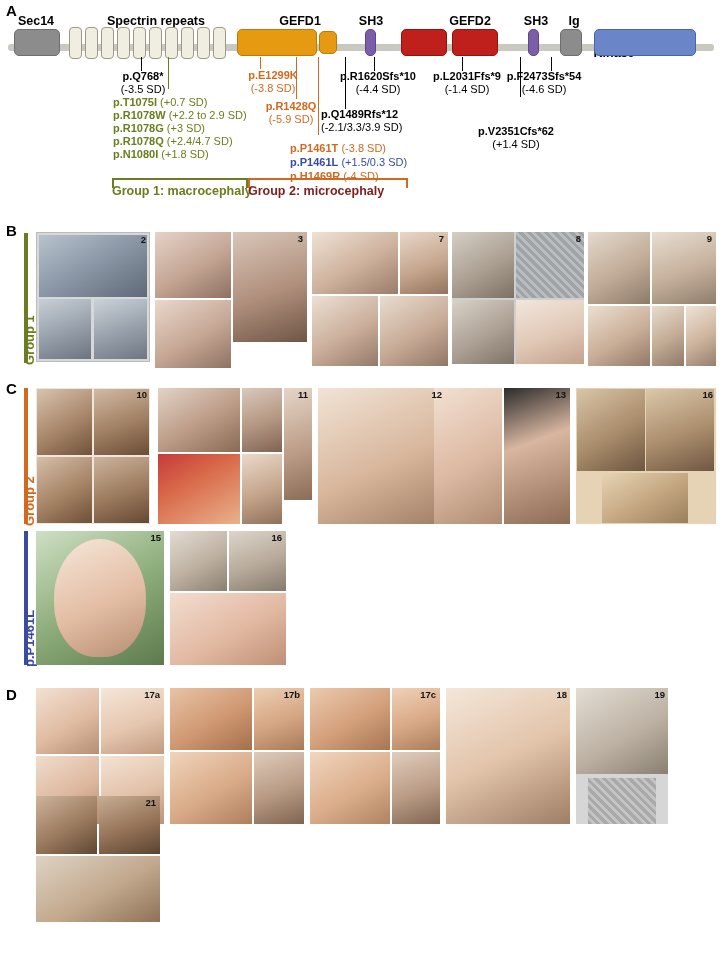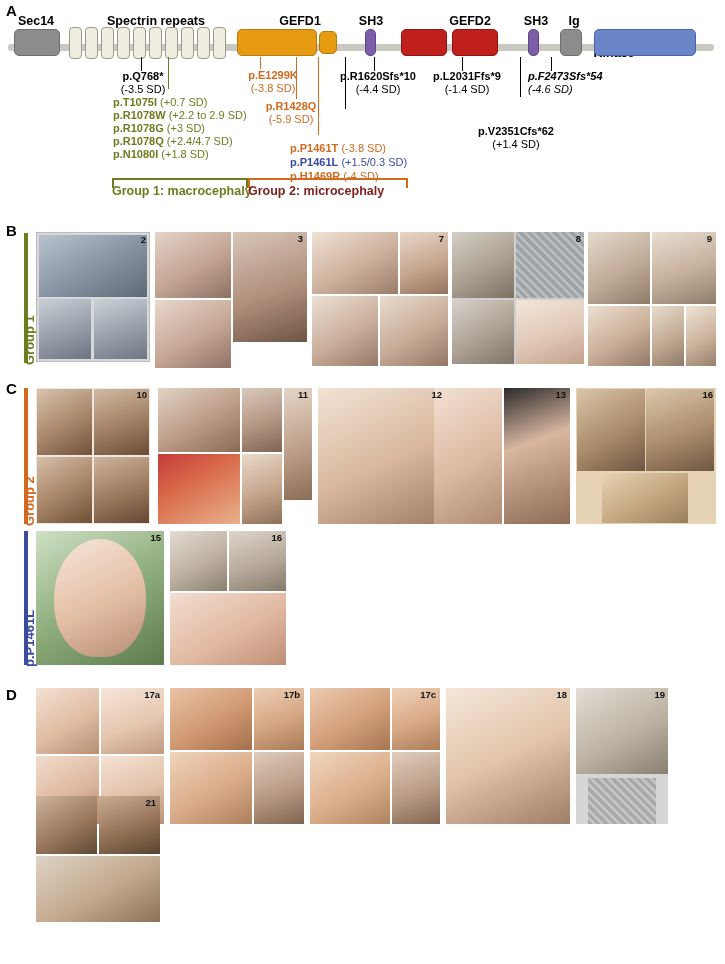--- a/index.html
+++ b/index.html
@@ -82,23 +82,27 @@
     <div>(-3.5 SD)</div>
   </div>
   <div class="varblk" style="left:330px;top:70px;text-align:center;width:96px;">
     <div class="b">p.R1620Sfs*10</div>
     <div>(-4.4 SD)</div>
   </div>
   <div class="varblk" style="left:424px;top:70px;text-align:center;width:86px;">
     <div class="b">p.L2031Ffs*9</div>
     <div>(-1.4 SD)</div>
   </div>
-  <div class="varblk" style="left:528px;top:70px;width:96px;font-style:italic;">
+  <div class="varblk" style="left:496px;top:70px;text-align:center;width:96px;">
     <div class="b">p.F2473Sfs*54</div>
     <div>(-4.6 SD)</div>
+  </div>
+  <div class="varblk" style="left:321px;top:108px;width:118px;">
+    <div class="b">p.Q1489Rfs*12</div>
+    <div>(-2.1/3.3/3.9 SD)</div>
   </div>
   <div class="varblk" style="left:466px;top:125px;text-align:center;width:100px;">
     <div class="b">p.V2351Cfs*62</div>
     <div>(+1.4 SD)</div>
   </div>
 
   <div class="varblk" style="left:113px;top:96px;width:150px;color:#6b7d1e;">
     <div><span class="b">p.T1075I</span> <span>(+0.7 SD)</span></div>
     <div><span class="b">p.R1078W</span> <span>(+2.2 to 2.9 SD)</span></div>
     <div><span class="b">p.R1078G</span> <span>(+3 SD)</span></div>

